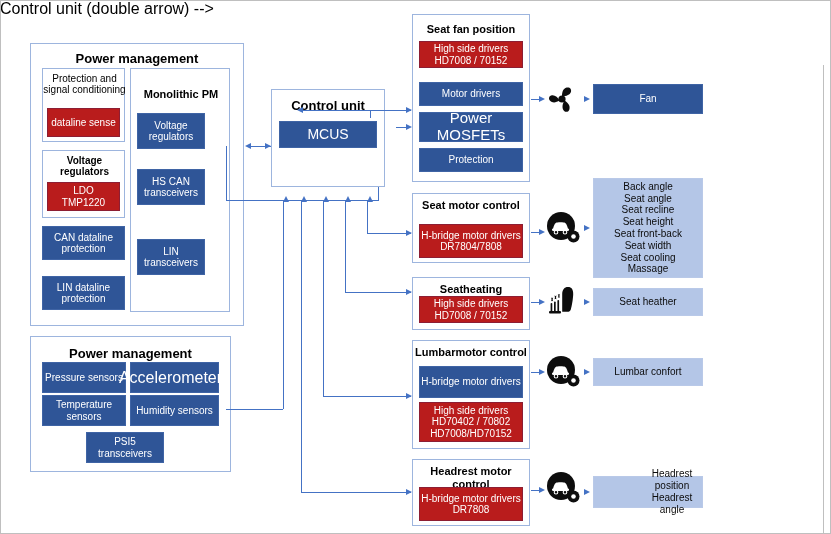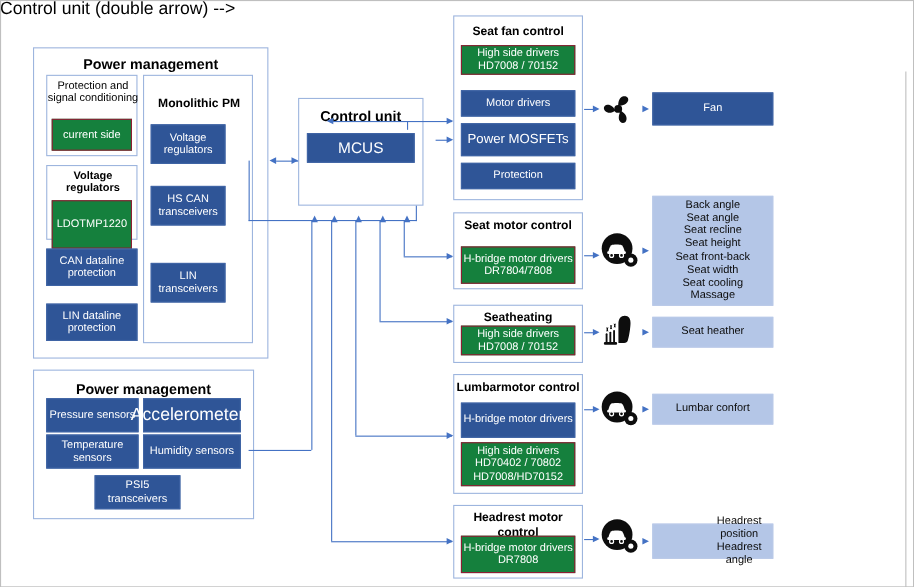--- a/index.html
+++ b/index.html
@@ -16,21 +16,21 @@
   .group{border:1px solid #9DB5DE;background:#ffffff;}
   .group-title{position:absolute;left:0;right:0;text-align:center;font-weight:bold;color:#000;}
 
   
   .subpanel{border:1px solid #9DB5DE;background:#ffffff;}
 
   
   .box{display:flex;align-items:center;justify-content:center;text-align:center;
        color:#ffffff;line-height:1.12;}
   .blue{background:#2F5597;border:1px solid #3f64a5;}
-  .red{background:#15803d;border:1px solid #8d1e33;}
+  .red{background:#b91c1c;border:1px solid #8d1e33;}
   .lightblue{background:#B4C6E7;border:1px solid #b9c9e8;color:#0b0b0b;}
   .box .sub{font-size:10px;display:block;}
 
   
   .hline{background:#4472C4;height:1px;}
   .vline{background:#4472C4;width:1px;}
   .arrow-r{width:0;height:0;border-top:3.5px solid transparent;border-bottom:3.5px solid transparent;
            border-left:6px solid #4472C4;}
   .arrow-l{width:0;height:0;border-top:3.5px solid transparent;border-bottom:3.5px solid transparent;
            border-right:6px solid #4472C4;}
@@ -52,28 +52,28 @@
   
   <div class="abs group" style="left:30px;top:43px;width:214px;height:283px;">
     <div class="group-title" style="top:7px;font-size:13px;">Power management</div>
   </div>
 
   
   <div class="abs subpanel" style="left:42px;top:68px;width:83px;height:74px;">
     <div class="abs" style="left:0;top:4px;width:83px;text-align:center;font-weight:normal;font-size:10px;line-height:1.12;">Protection and signal conditioning</div>
   </div>
   <div class="abs box red" style="left:47px;top:108px;width:73px;height:29px;font-size:10px;">
-    <span>current side</span>
+    <span>dataline sense</span>
   </div>
 
   
   <div class="abs subpanel" style="left:42px;top:150px;width:83px;height:68px;">
     <div class="abs" style="left:0;top:4px;width:83px;text-align:center;font-weight:bold;font-size:10px;line-height:1.12;">Voltage regulators</div>
   </div>
-  <div class="abs box red" style="left:47px;top:182px;width:73px;height:44px;font-size:10px;flex-direction:row;">
+  <div class="abs box red" style="left:47px;top:182px;width:73px;height:29px;font-size:10px;flex-direction:column;">
     <span>LDO</span>
     <span class="sub">TMP1220</span>
   </div>
 
   <div class="abs box blue" style="left:42px;top:226px;width:83px;height:34px;font-size:10px;">
     <span>CAN dataline protection</span>
   </div>
   <div class="abs box blue" style="left:42px;top:276px;width:83px;height:34px;font-size:10px;">
     <span>LIN dataline protection</span>
   </div>
@@ -115,30 +115,30 @@
   
   <div class="abs group" style="left:271px;top:89px;width:114px;height:98px;">
     <div class="group-title" style="top:8px;font-size:13px;">Control unit</div>
   </div>
   <div class="abs box blue" style="left:279px;top:121px;width:98px;height:27px;font-size:14px;">
     <span>MCUS</span>
   </div>
 
   
   <div class="abs group" style="left:412px;top:14px;width:118px;height:168px;">
-    <div class="group-title" style="top:8px;font-size:11px;">Seat fan control</div>
+    <div class="group-title" style="top:8px;font-size:11px;">Seat fan position</div>
   </div>
   <div class="abs box red" style="left:419px;top:41px;width:104px;height:27px;font-size:10px;flex-direction:column;">
     <span>High side drivers</span>
     <span class="sub">HD7008 / 70152</span>
   </div>
   <div class="abs box blue" style="left:419px;top:82px;width:104px;height:24px;font-size:10px;">
     <span>Motor drivers</span>
   </div>
-  <div class="abs box blue" style="left:419px;top:112px;width:104px;height:30px;font-size:12px;">
+  <div class="abs box blue" style="left:419px;top:112px;width:104px;height:30px;font-size:15px;">
     <span>Power MOSFETs</span>
   </div>
   <div class="abs box blue" style="left:419px;top:148px;width:104px;height:24px;font-size:10px;">
     <span>Protection</span>
   </div>
 
   
   <svg class="icon" style="left:545px;top:82px;" width="34" height="34" viewBox="0 0 34 34">
     <g fill="#0d0d0d">
       <circle cx="17" cy="17" r="3.6"></circle>

